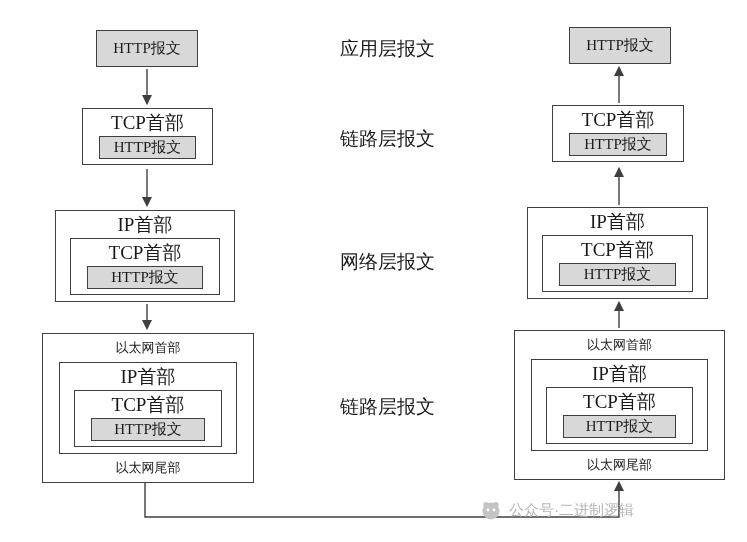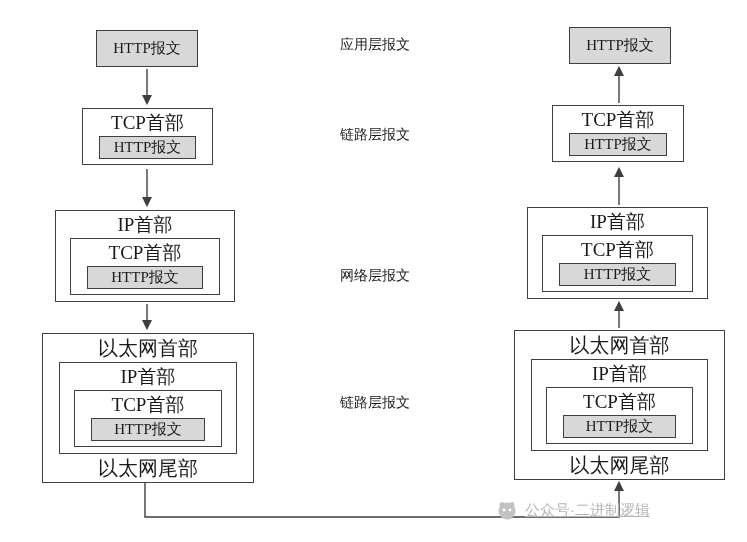--- a/index.html
+++ b/index.html
@@ -16,26 +16,26 @@
   .box {
     border: 1px solid #3f3f3f;
     background: #ffffff;
     text-align: center;
     color: #1a1a1a;
     font-size: 15px;
   }
   .simple { line-height: 35px; height: 37px; }
   .gray { background: #d8d8d8; }
   .lbl { height: 27px; line-height: 27px; font-size: 19px; }
-  .lbl-lg { height: 28px; line-height: 28px; font-size: 20px; }
+  .lbl-lg { height: 28px; line-height: 28px; font-size: 13px; }
   .inner1 { margin: 0 14px 6px 14px; }
   .inner1-tight { margin: 0 16px 0 16px; }
   .payload { margin: 0 16px 5px 16px; height: 23px; line-height: 21px; }
   .layer-label {
-    font-size: 14px;
+    font-size: 19px;
     color: #1a1a1a;
     white-space: nowrap;
   }
   .watermark {
     display: flex;
     align-items: center;
     gap: 7px;
     color: #b5b5b5;
     font-size: 15px;
     font-family: "Liberation Sans", sans-serif;
@@ -70,21 +70,21 @@
       <div class="box inner1">
         <div class="lbl">TCP首部</div>
         <div class="box gray payload">HTTP报文</div>
       </div>
     </div>
     <div class="lbl-lg">以太网尾部</div>
   </div>
 
   <div class="layer-label abs" style="left:340px; top:36px;">应用层报文</div>
   <div class="layer-label abs" style="left:340px; top:126px;">链路层报文</div>
-  <div class="layer-label abs" style="left:340px; top:267px;">网络层报文</div>
+  <div class="layer-label abs" style="left:340px; top:249px;">网络层报文</div>
   <div class="layer-label abs" style="left:340px; top:394px;">链路层报文</div>
 
   <div class="box gray simple abs" style="left:569px; top:27px; width:102px;">HTTP报文</div>
 
   <div class="box abs" style="left:552px; top:105px; width:132px;">
     <div class="lbl">TCP首部</div>
     <div class="box gray payload">HTTP报文</div>
   </div>
 
   <div class="box abs" style="left:527px; top:207px; width:181px;">
@@ -118,21 +118,21 @@
     <line x1="147" y1="169" x2="147" y2="205" stroke="#3f3f3f" stroke-width="1.4" marker-end="url(#arrow)"></line>
     <line x1="147" y1="304" x2="147" y2="328" stroke="#3f3f3f" stroke-width="1.4" marker-end="url(#arrow)"></line>
 
     <line x1="619" y1="103" x2="619" y2="68" stroke="#3f3f3f" stroke-width="1.4" marker-end="url(#arrow)"></line>
     <line x1="619" y1="205" x2="619" y2="169" stroke="#3f3f3f" stroke-width="1.4" marker-end="url(#arrow)"></line>
     <line x1="619" y1="328" x2="619" y2="303" stroke="#3f3f3f" stroke-width="1.4" marker-end="url(#arrow)"></line>
 
     <path d="M145,482 L145,517 L619,517 L619,483" fill="none" stroke="#3f3f3f" stroke-width="1.4" marker-end="url(#arrow)"></path>
   </svg>
 
-  <div class="watermark abs" style="left:496px; top:499px;text-decoration:underline;">
+  <div class="watermark abs" style="left:480px; top:499px;">
     <svg width="22" height="22" viewBox="0 0 22 22">
       <circle cx="11" cy="12" r="8.5" fill="#c3c3c3"></circle>
       <circle cx="6" cy="5.5" r="2.6" fill="#c3c3c3"></circle>
       <circle cx="16" cy="5.5" r="2.6" fill="#c3c3c3"></circle>
       <circle cx="8" cy="11" r="1.4" fill="#ffffff"></circle>
       <circle cx="14" cy="11" r="1.4" fill="#ffffff"></circle>
     </svg>
     <span>公众号·二进制逻辑</span>
   </div>
 

